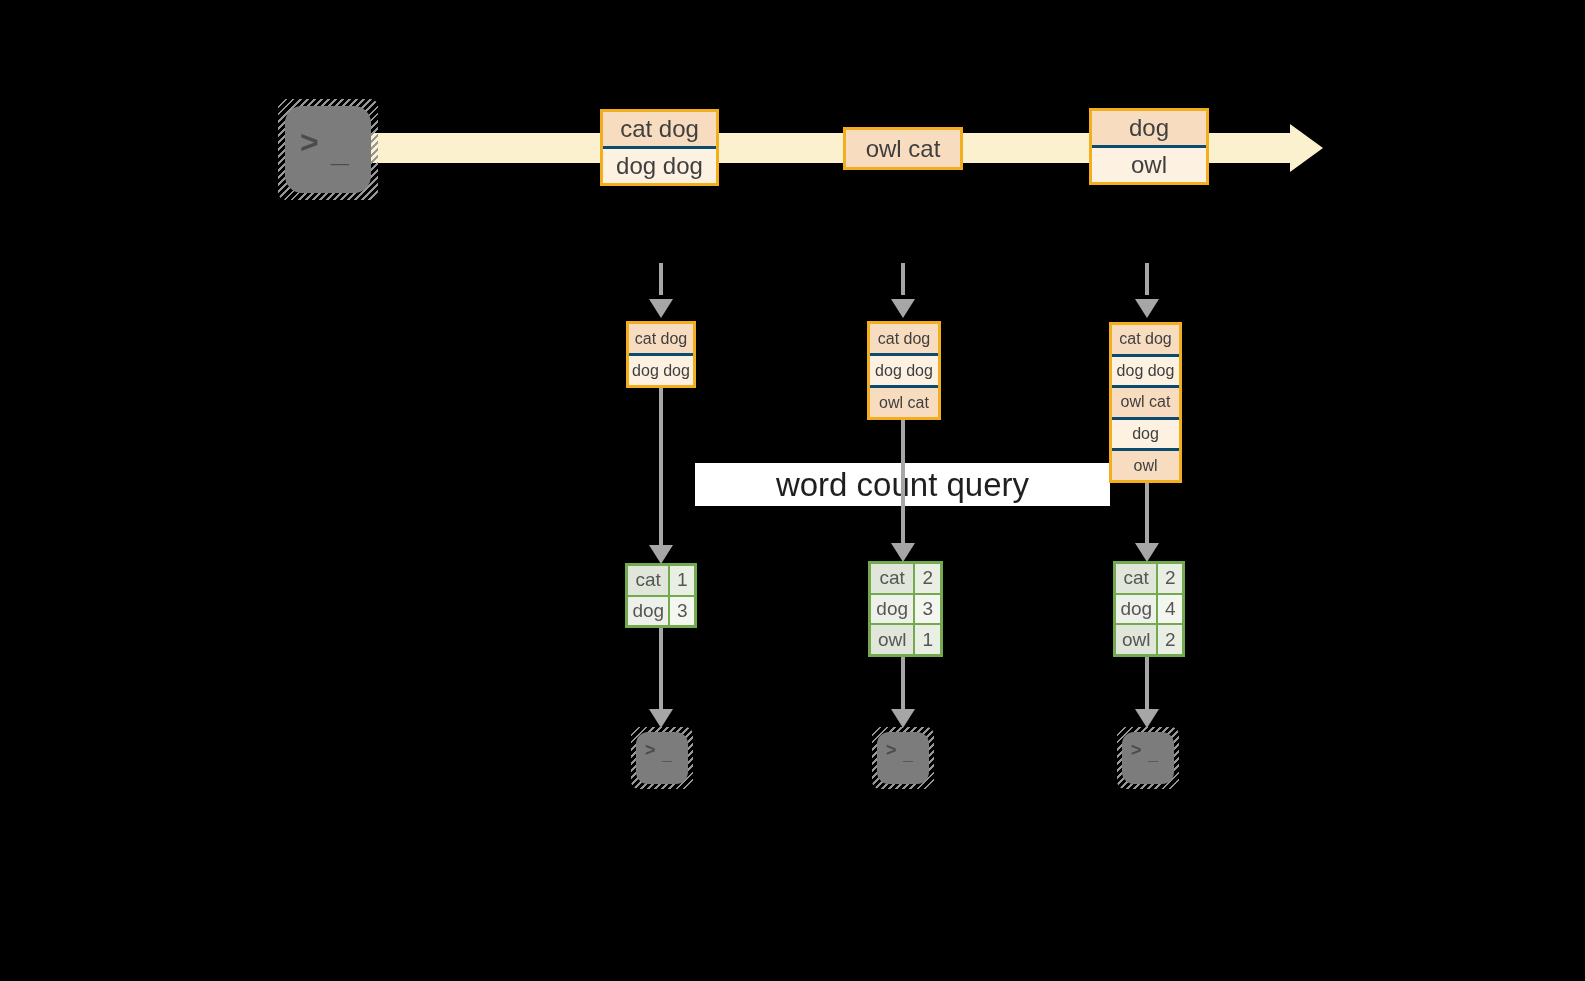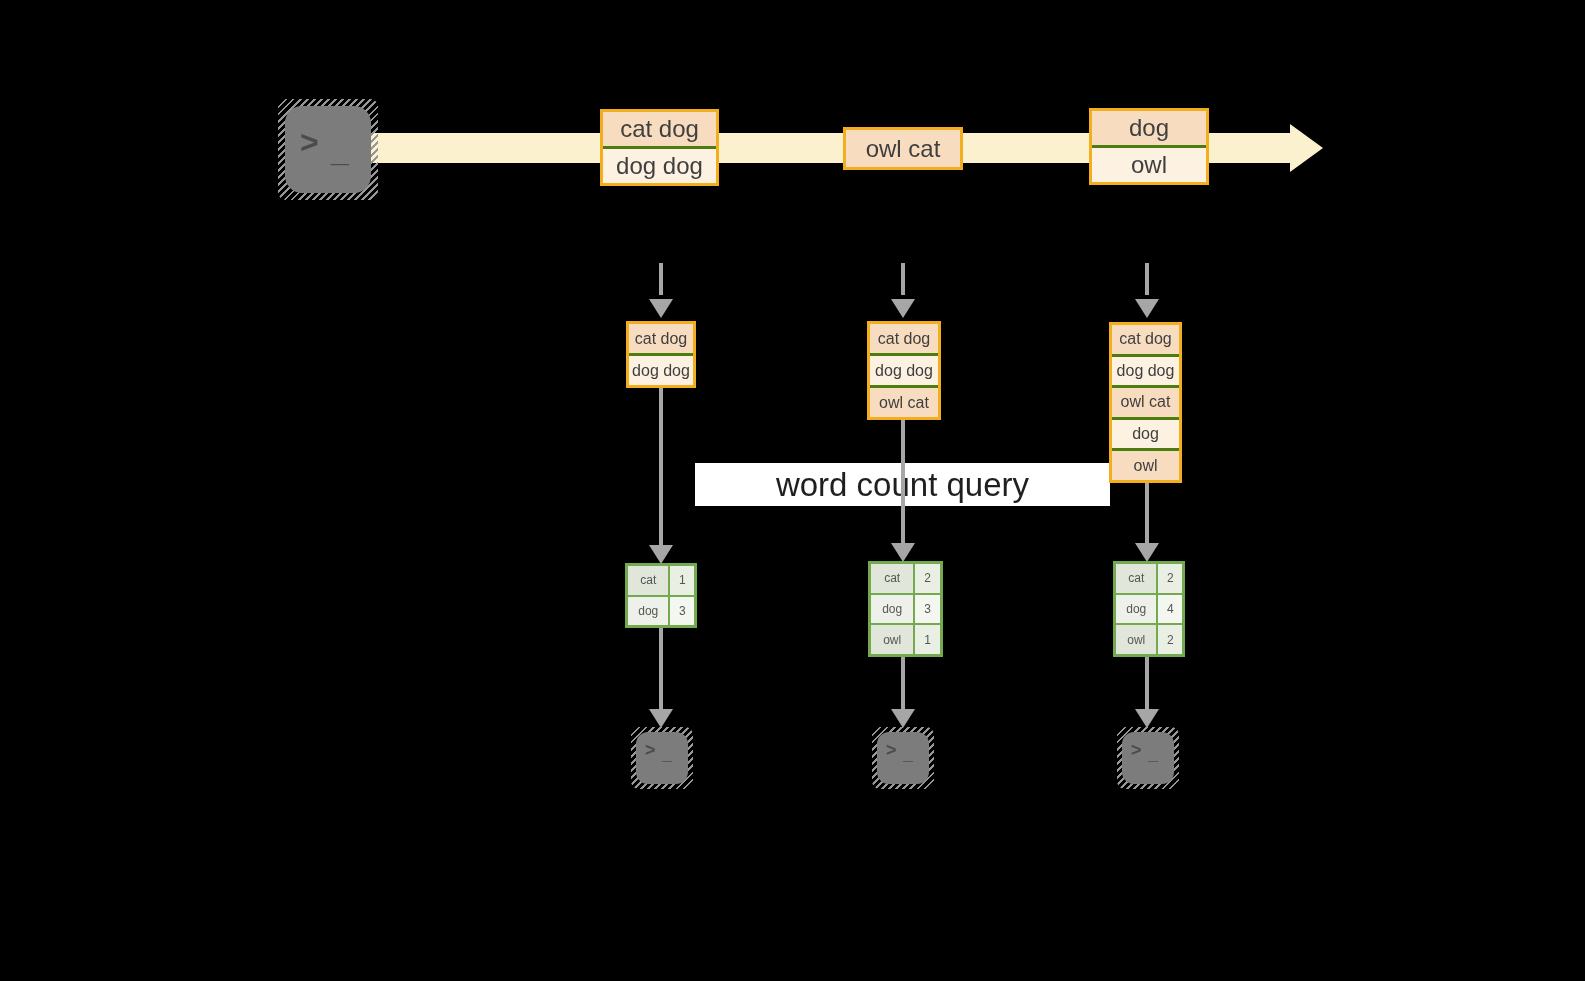--- a/index.html
+++ b/index.html
@@ -19,21 +19,21 @@
 
   
   .obox{
     display:flex;flex-direction:column;box-sizing:border-box;
     border:3px solid #f2ae1c;z-index:3;
   }
   .obox .cell{
     flex:1;display:flex;align-items:center;justify-content:center;
     color:#3f3f3f;white-space:nowrap;
   }
-  .obox .cell + .cell{border-top:3px solid #4d7c0f;}
+  .obox .cell + .cell{border-top:3px solid #0c4a6e;}
   .peach{background:#f8dcc0;}
   .cream{background:#fdf1e1;}
   .f24{font-size:24px;}
   .f16{font-size:16px;}
 
   
   .vline{width:4px;background:#a6a6a6;z-index:2;}
   .ahead{
     width:0;height:0;z-index:2;
     border-left:12px solid transparent;border-right:12px solid transparent;
@@ -46,21 +46,21 @@
   }
   .qband span{font-size:33px;color:#1f1f1f;white-space:nowrap;}
 
   
   .gtable{
     display:grid;grid-template-columns:1.72fr 1fr;gap:2px;
     background:#74aa4f;border:3px solid #74aa4f;box-sizing:border-box;z-index:3;
   }
   .gcell{
     display:flex;align-items:center;justify-content:center;
-    font-size:12px;color:#565656;
+    font-size:19px;color:#565656;
   }
   .w0{background:#e0e6d9;} .n0{background:#eaefe4;}
   .w1{background:#eef1ea;} .n1{background:#f4f6f0;}
 
   
   .term{z-index:3;}
   .hatch{
     position:absolute;inset:0;border-radius:8px;
     background:repeating-linear-gradient(135deg,#979797 0 2px,rgba(0,0,0,0) 2px 5px);
   }

